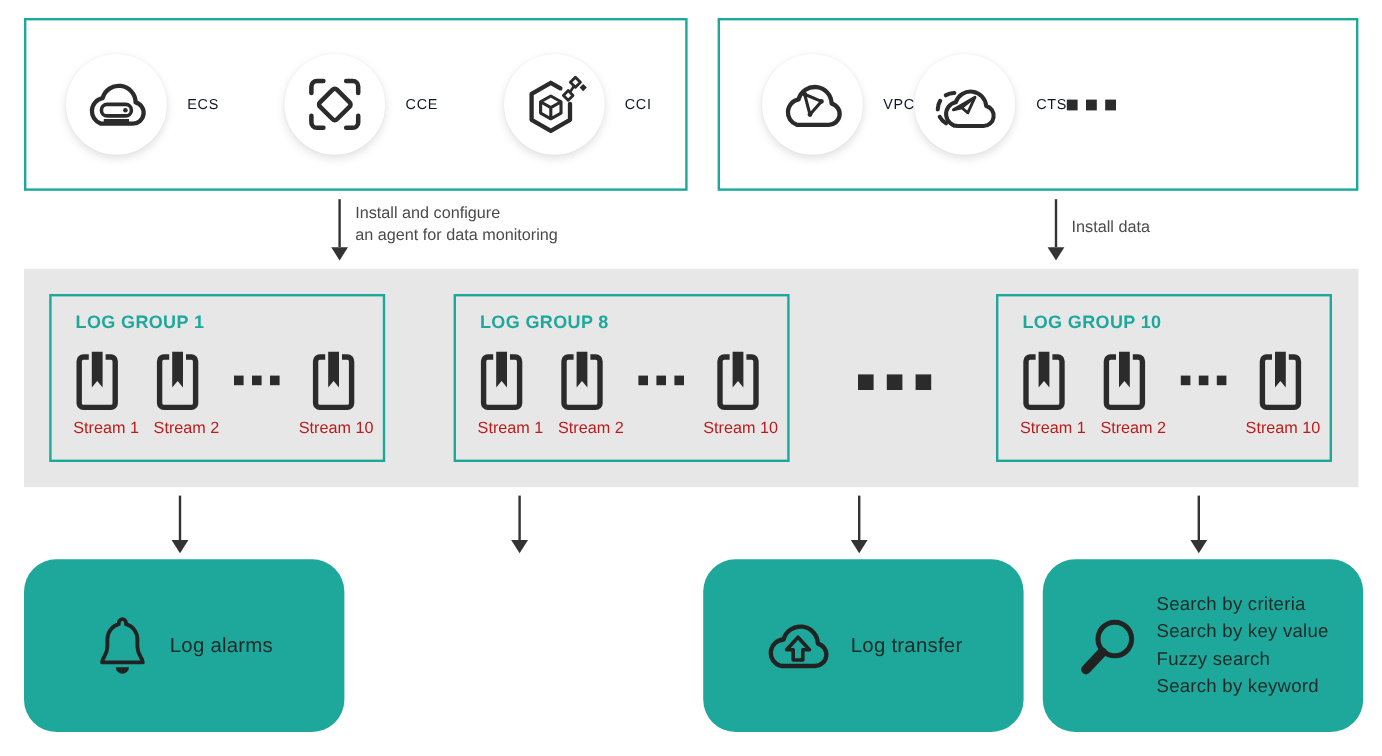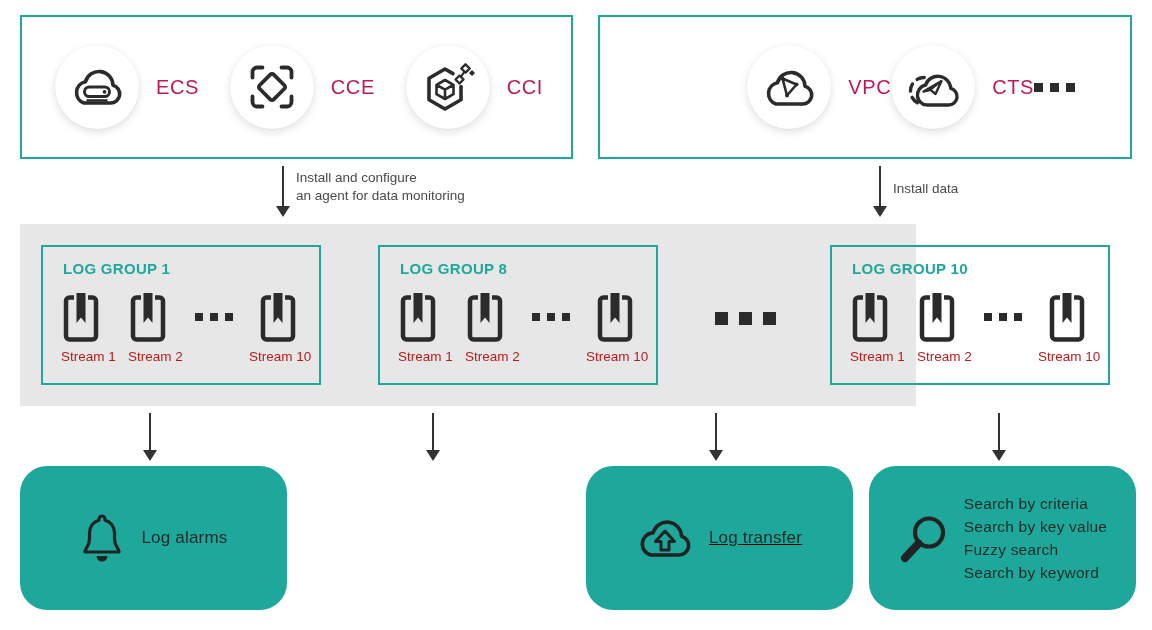--- a/index.html
+++ b/index.html
@@ -9,44 +9,44 @@
     --ink2:#222;
   }
   html,body{margin:0;padding:0;background:#fff;}
   .canvas{position:relative;width:1152px;height:630px;background:#fff;
           font-family:"Liberation Sans",sans-serif;overflow:hidden;}
 
   
   .tbox{position:absolute;top:15px;height:144px;border:2px solid var(--teal);
         box-sizing:border-box;display:flex;align-items:center;background:#fff;}
   .tbox-left{left:20px;width:553px;justify-content:space-between;padding:0 28px 0 33px;}
-  .tbox-right{left:598px;width:534px;justify-content:flex-end;padding:0 55px 0 35px;}
+  .tbox-right{left:598px;width:534px;justify-content:flex-start;padding:0 55px 0 35px;}
   .service{display:flex;align-items:center;gap:17px;}
   .circle{width:84px;height:84px;border-radius:50%;background:#fff;flex:0 0 auto;
           box-shadow:0 3px 8px rgba(0,0,0,.12),0 0 2px rgba(0,0,0,.05);
           display:flex;align-items:center;justify-content:center;}
-  .svc-label{font-size:20px;color:#be185d;letter-spacing:.6px;}
+  .svc-label{font-size:12px;color:#0f172a;letter-spacing:.6px;}
 
   
   .dots{display:flex;align-items:center;}
   .dots span{display:block;background:var(--ink);}
   .dots-med span{width:9px;height:9px;margin-right:7px;}
   .dots-big span{width:13px;height:13px;margin-right:11px;}
   .dots-sm span{width:8px;height:8px;margin-right:7px;}
   .dots span:last-child{margin-right:0;}
 
   
   .arrow{position:absolute;width:14px;display:flex;flex-direction:column;align-items:center;}
   .arrow .line{width:2px;background:#333;}
   .arrow .head{width:0;height:0;border-left:7px solid transparent;
                border-right:7px solid transparent;border-top:11px solid #333;}
   .flow-label{position:absolute;font-size:13.5px;color:#4a4a4a;line-height:17.5px;white-space:nowrap;}
 
   
-  .band{position:absolute;left:20px;top:224px;width:896px;height:182px;background:var(--band);}
+  .band{position:absolute;left:20px;top:224px;width:1112px;height:182px;background:var(--band);}
   .group{position:absolute;top:21px;width:280px;height:140px;border:2px solid var(--teal);box-sizing:border-box;}
   .group-title{position:absolute;left:20px;top:13px;font-size:15px;font-weight:bold;
                color:var(--teal);letter-spacing:.3px;white-space:nowrap;}
   .stream-icon{position:absolute;top:46px;width:36px;height:50px;}
   .stream-label{position:absolute;top:102px;font-size:13.5px;color:#b91c1c;white-space:nowrap;}
   .group-dots{position:absolute;left:152px;top:66px;}
   .band-dots{position:absolute;left:695px;top:88px;}
 
   
   .feature{position:absolute;top:466px;width:267px;height:144px;background:var(--teal);
@@ -246,21 +246,21 @@
 
   <div class="feature" style="left:20px;">
     <svg width="46" height="52" viewBox="0 0 46 52">
       <path d="M6 40 C6 36 10.5 34.5 10.5 27 V21 C10.5 14.5 14.5 9.5 20 8.2 V7 A3 3 0 0 1 26 7 V8.2 C31.5 9.5 35.5 14.5 35.5 21 V27 C35.5 34.5 40 36 40 40 Z" fill="none" stroke="#222" stroke-width="3.2" stroke-linejoin="round"></path>
       <path d="M17.5 44 A5.5 5.5 0 0 0 28.5 44 Z" fill="#222"></path>
     </svg>
     <div class="feature-label">Log alarms</div>
   </div>
 
 
-  <div class="feature" style="left:586px;text-decoration:underline;">
+  <div class="feature" style="left:586px;">
     <svg width="56" height="42" viewBox="0 0 56 42">
       <path d="M14 38 H42 A9.5 9.5 0 0 0 44.5 19.3 A14.5 14.5 0 0 0 16 15.9 A11.2 11.2 0 0 0 14 38 Z" fill="none" stroke="#222" stroke-width="3.6" stroke-linejoin="round"></path>
       <path d="M28 14 L37.5 24.5 H32 V33 H24 V24.5 H18.5 Z" fill="none" stroke="#222" stroke-width="3" stroke-linejoin="round"></path>
     </svg>
     <div class="feature-label">Log transfer</div>
   </div>
 
   <div class="feature" style="left:869px;gap:14px;">
     <svg width="52" height="52" viewBox="0 0 52 52">
       <circle cx="31" cy="20.5" r="14" fill="none" stroke="#222" stroke-width="4.2"></circle>

